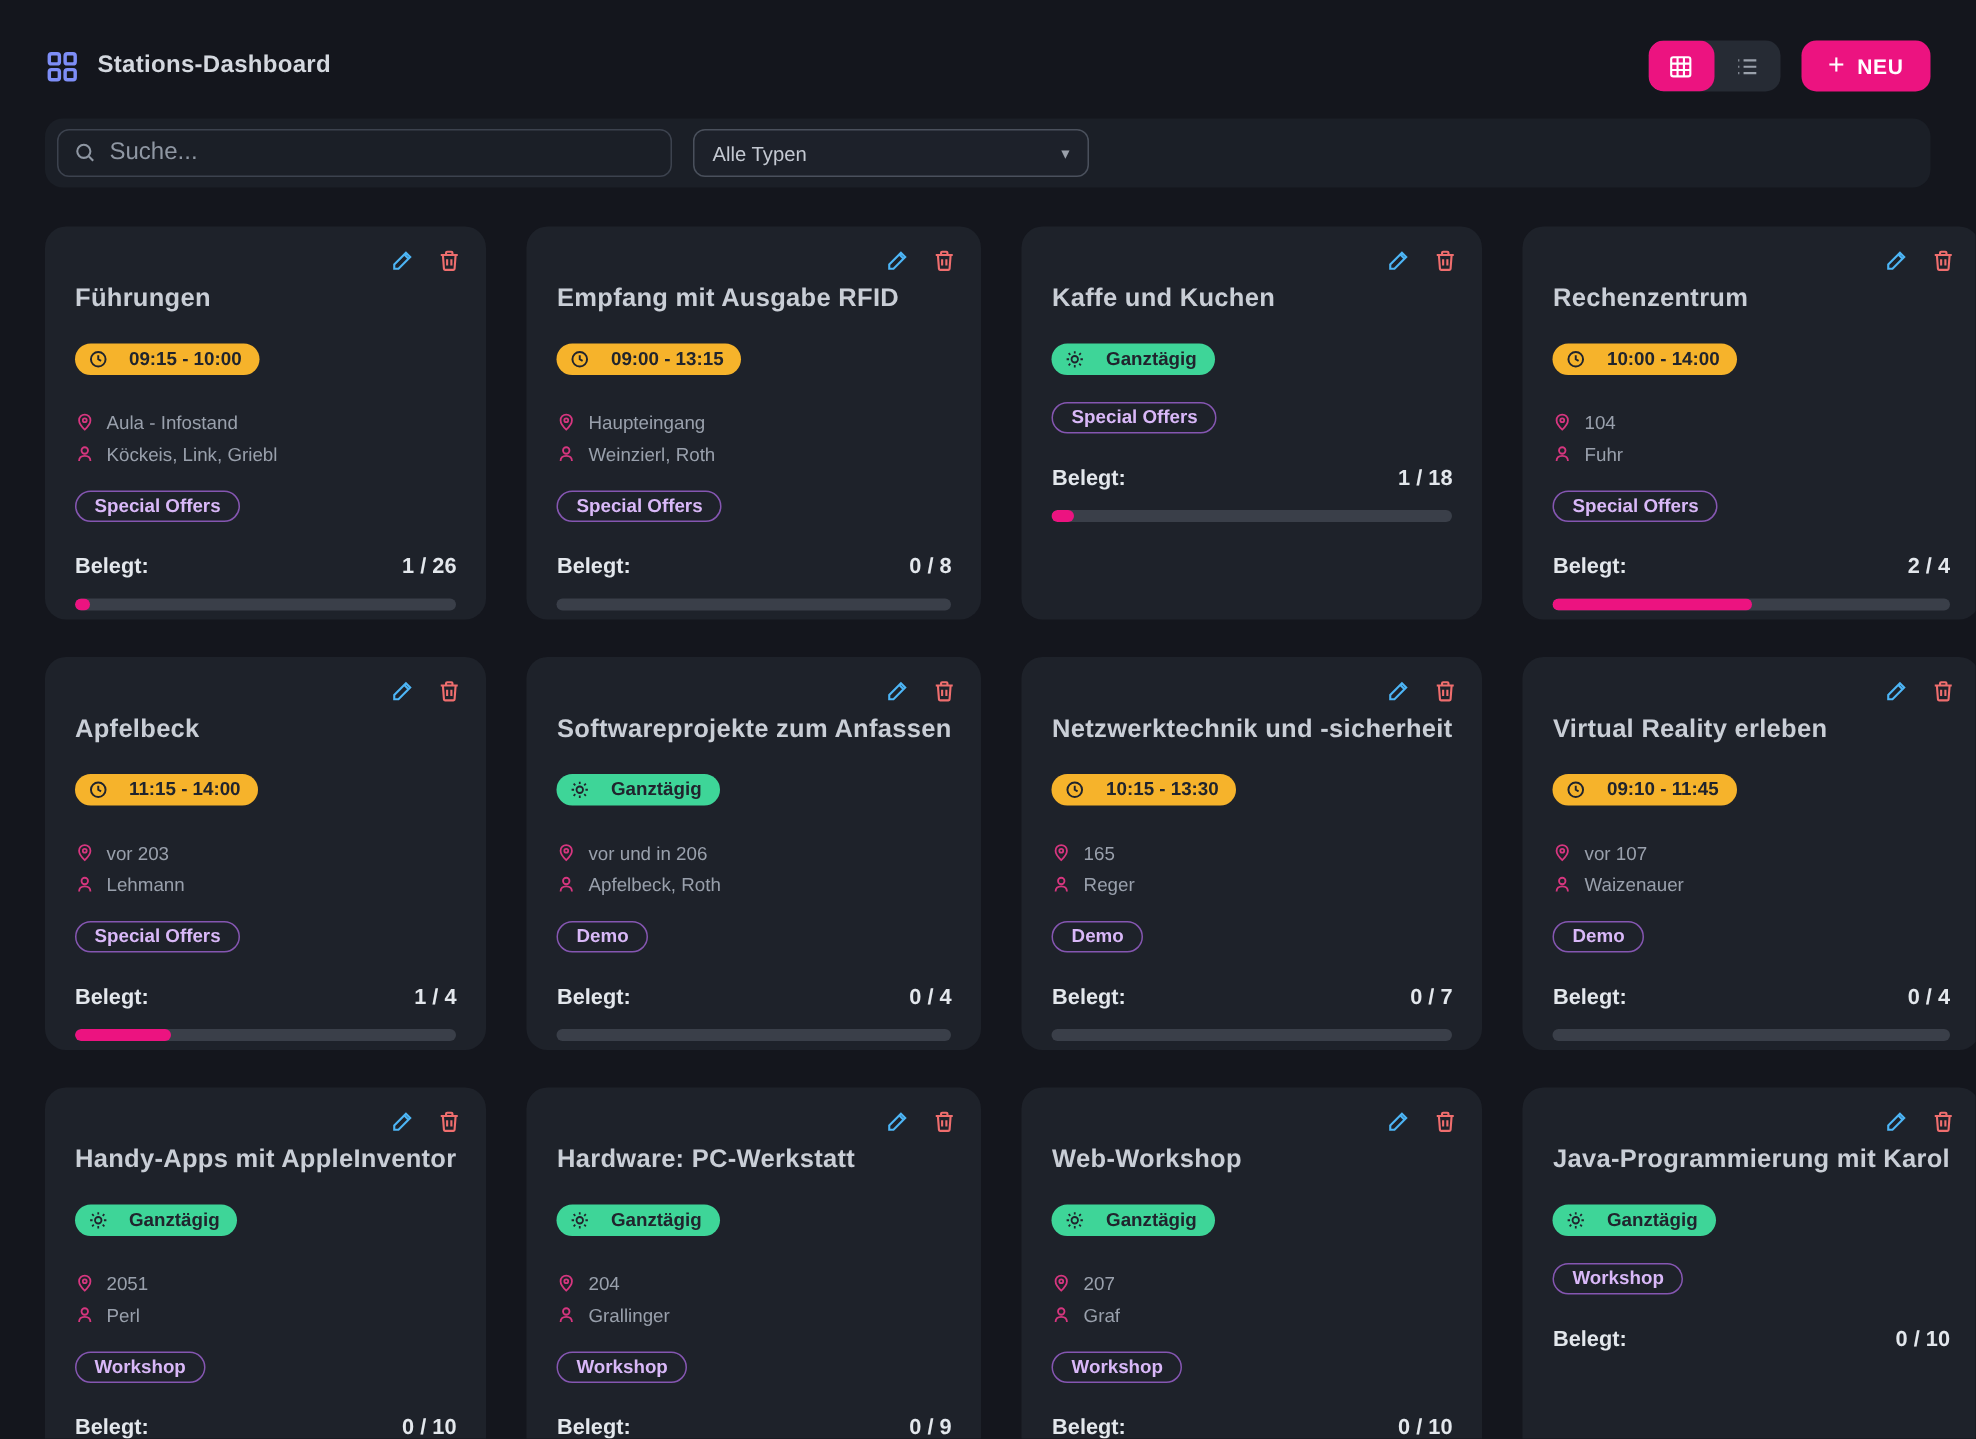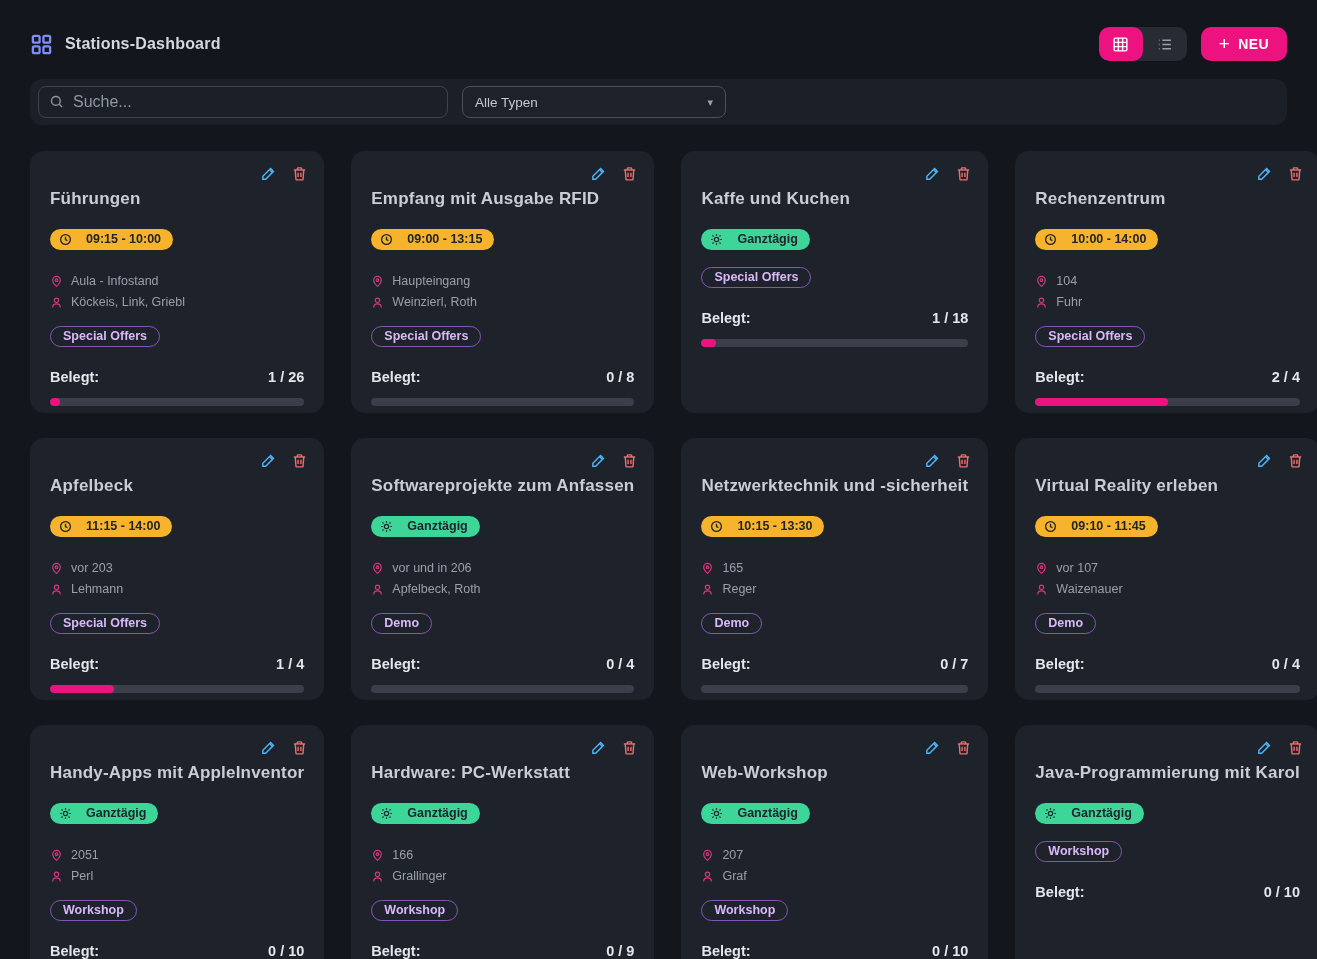--- a/index.html
+++ b/index.html
@@ -695,21 +695,21 @@
         </svg>
         <span class="badge-text">Ganztägig</span>
       </span>
     </div>
     <div class="meta">
       <div class="meta-line">
         <svg width="13" height="13" viewBox="0 0 24 24" fill="none" stroke="#d6367f" stroke-width="2.2">
           <path d="M12 21 C12 21 5 14.5 5 9.5 a7 7 0 0 1 14 0 C19 14.5 12 21 12 21 Z"></path>
           <circle cx="12" cy="9.5" r="2.4"></circle>
         </svg>
-        <span class="loc-text">166</span>
+        <span class="loc-text">204</span>
       </div>
       <div class="meta-line">
         <svg width="13" height="13" viewBox="0 0 24 24" fill="none" stroke="#d6367f" stroke-width="2.2">
           <circle cx="12" cy="8" r="4"></circle>
             <path d="M5 21 C5 16.5 8 14.5 12 14.5 C16 14.5 19 16.5 19 21"></path>
         </svg>
         <span class="people-text">Grallinger</span>
       </div>
     </div>
     <div>

